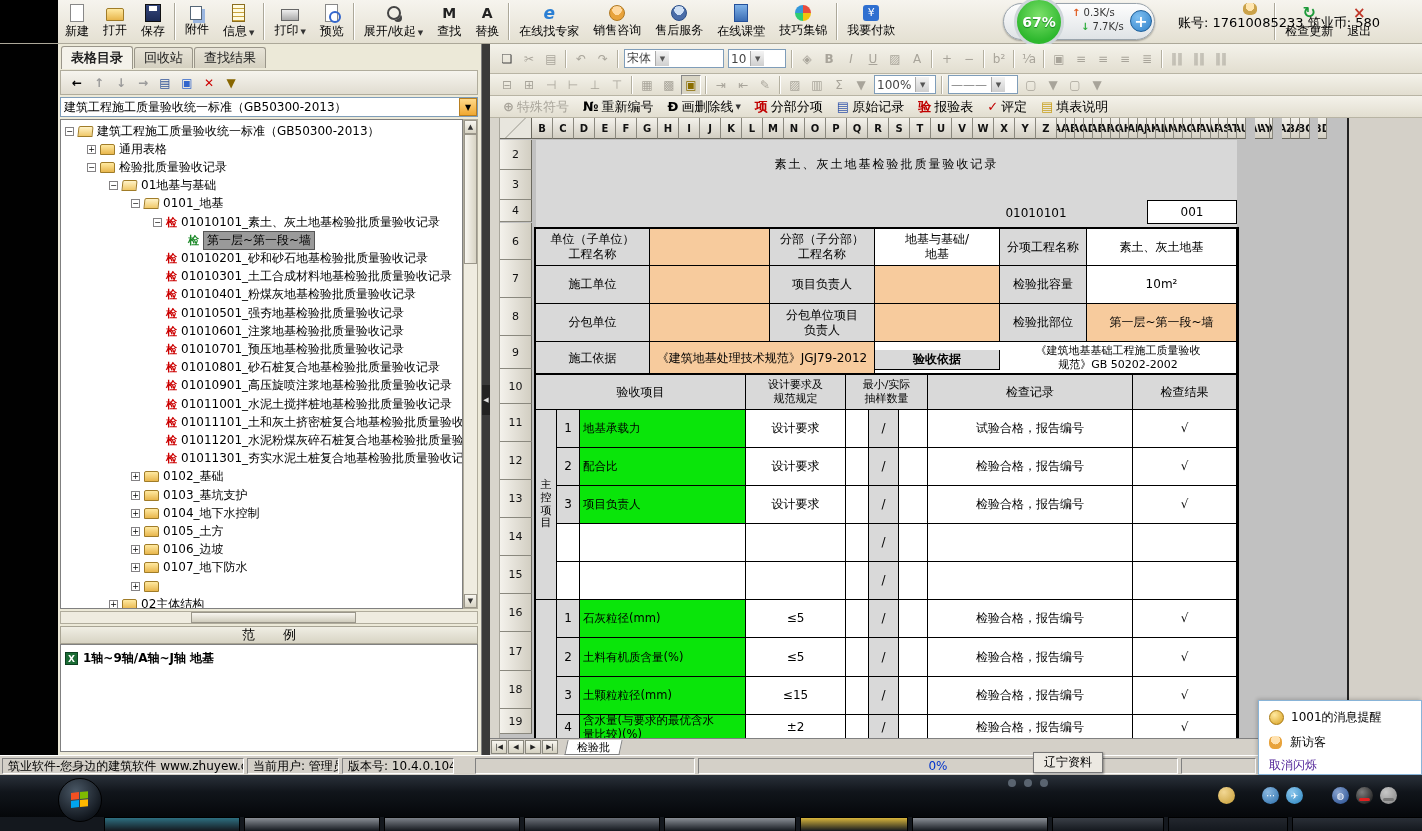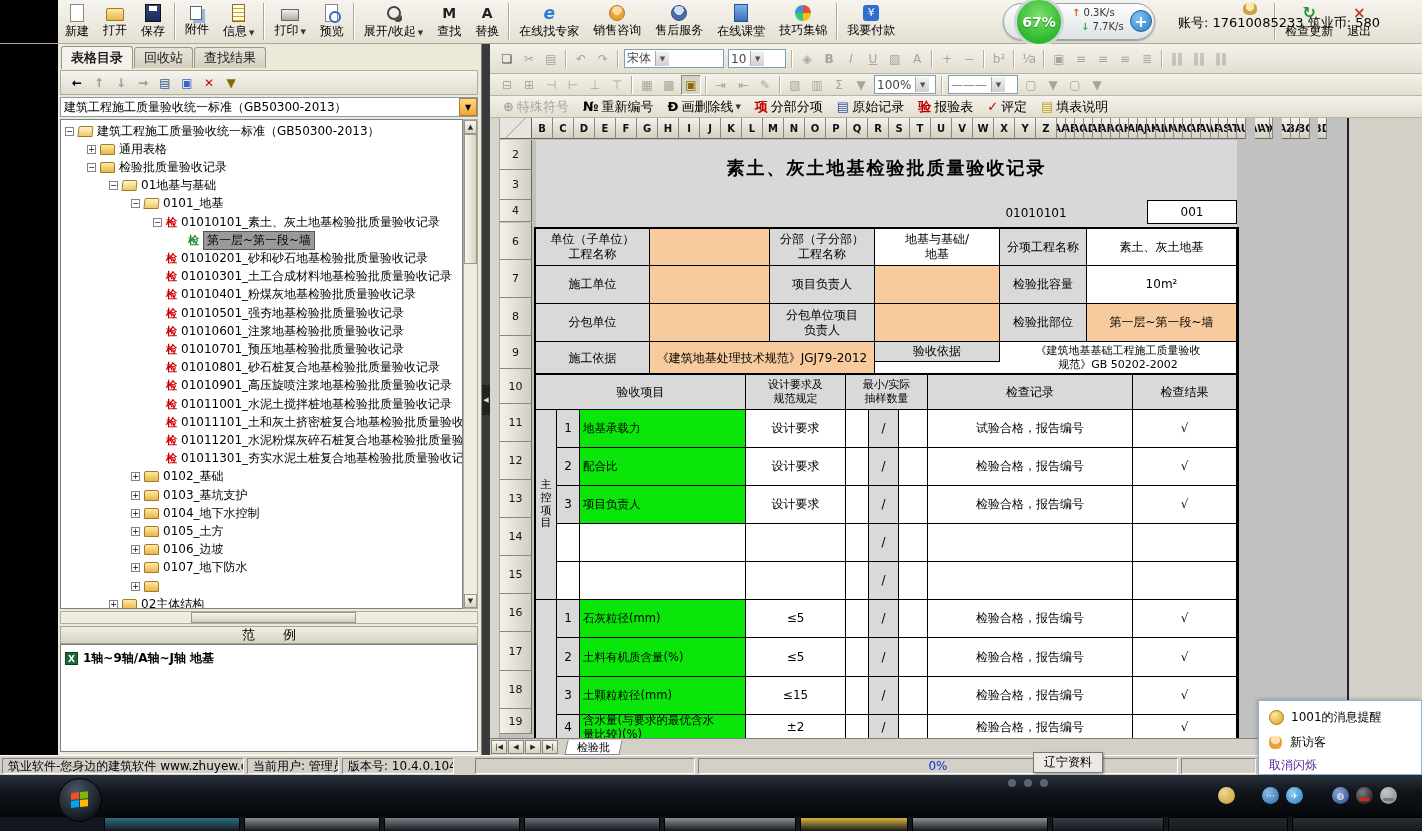--- a/index.html
+++ b/index.html
@@ -84,21 +84,21 @@
   #splitArrow{position:absolute;left:482px;top:385px;width:8px;height:30px;background:#222;color:#ddd;font-size:7px;display:flex;align-items:center;justify-content:center;}
   
   #rightpanel{position:absolute;left:490px;top:44px;width:932px;height:711px;background:#d4d0c8;}
   #sheet{position:absolute;left:0;top:74px;width:932px;height:620px;background:#c1c1c1;}
   .colL{position:absolute;top:0;height:21px;background:linear-gradient(#f4f2ec,#d2cec2);border-right:1px solid #8a887e;border-bottom:1px solid #6a685e;font-size:10px;font-weight:bold;display:flex;align-items:center;justify-content:center;overflow:hidden;color:#111;}
   .rowH{position:absolute;left:10px;width:32px;background:linear-gradient(90deg,#f4f2ec,#d2cec2);border-right:1px solid #6a685e;border-bottom:1px solid #8a887e;font-size:11px;display:flex;align-items:center;justify-content:center;color:#111;}
   #corner{position:absolute;left:10px;top:0;width:32px;height:21px;background:linear-gradient(135deg,#e8e6de 48%,#9a988e 50%,#e8e6de 52%);border-right:1px solid #6a685e;border-bottom:1px solid #6a685e;}
   #gutter{position:absolute;left:0;top:0;width:10px;height:620px;background:#d8d5cc;border-right:1px solid #a8a69c;}
   #outMinus{position:absolute;left:28px;top:642px;width:12px;height:12px;border:1px solid #555;background:#fff;font-size:9px;line-height:10px;text-align:center;}
   #titleband{position:absolute;left:46px;top:22px;width:701px;height:87px;background:#d8d8d8;}
-  #bigtitle{position:absolute;left:0;top:16px;width:100%;text-align:center;font-size:18px;font-weight:bold;letter-spacing:2px;color:#000;}
+  #bigtitle{position:absolute;left:0;top:16px;width:100%;text-align:center;font-size:12px;font-weight:normal;letter-spacing:2px;color:#000;}
   #codecell{position:absolute;left:430px;top:62px;width:140px;height:22px;font-size:12px;display:flex;align-items:center;justify-content:center;}
   #serialcell{position:absolute;left:611px;top:60px;width:90px;height:24px;background:#fff;border:1px solid #000;font-size:12px;display:flex;align-items:center;justify-content:center;}
   #tablewrap{position:absolute;left:44px;top:109px;width:705px;height:513px;border:2px solid #000;background:#fff;}
   .cell{position:absolute;border-right:1px solid #000;border-bottom:1px solid #000;display:flex;align-items:center;justify-content:center;text-align:center;font-size:12px;color:#000;white-space:pre-line;overflow:hidden;line-height:1.25;}
   .lblc{background:#d9d9d9;}.orgc{background:#f7cb9d;}.whtc{background:#fff;}.grnc{background:#0ae50a;justify-content:flex-start;text-align:left;padding-left:3px;}
   .noc{background:#d9d9d9;}
   #sheetedge{position:absolute;left:857px;top:0;width:2px;height:620px;background:#222;}
   #sheetright{position:absolute;left:859px;top:0;width:73px;height:620px;background:#d4d0c8;}
   
   #tabbar{position:absolute;left:0;top:694px;width:932px;height:17px;background:#d4d0c8;border-top:1px solid #808080;display:flex;align-items:center;}
@@ -611,21 +611,21 @@
           <div class="cell whtc" style="left: 551px; top: 37px; width: 150px; height: 38px;">10m²</div>
           <div class="cell lblc" style="left: 0px; top: 75px; width: 114px; height: 38px;">分包单位</div>
           <div class="cell orgc" style="left: 114px; top: 75px; width: 120px; height: 38px;"></div>
           <div class="cell lblc" style="left: 234px; top: 75px; width: 105px; height: 38px;">分包单位项目
 负责人</div>
           <div class="cell orgc" style="left: 339px; top: 75px; width: 125px; height: 38px;"></div>
           <div class="cell lblc" style="left: 464px; top: 75px; width: 87px; height: 38px;">检验批部位</div>
           <div class="cell orgc" style="left: 551px; top: 75px; width: 150px; height: 38px;">第一层~第一段~墙</div>
           <div class="cell lblc" style="left: 0px; top: 113px; width: 114px; height: 33px;">施工依据</div>
           <div class="cell orgc" style="left: 114px; top: 113px; width: 225px; height: 33px;">《建筑地基处理技术规范》JGJ79-2012</div>
-          <div class="cell lblc" style="left: 339px; top: 113px; width: 125px; height: 20px;">验收依据</div>
+          <div class="cell lblc" style="left: 339px; top: 121px; width: 125px; height: 20px; font-weight: bold;">验收依据</div>
           <div class="cell whtc" style="left: 464px; top: 113px; width: 237px; height: 33px; font-size: 11px;">《建筑地基基础工程施工质量验收
 规范》GB 50202-2002</div>
           <div style="position: absolute; left: 0px; top: 144px; width: 701px; height: 2px; background: rgb(0, 0, 0);"></div>
           <div class="cell lblc" style="left: 0px; top: 146px; width: 210px; height: 35px;">验收项目</div>
           <div class="cell lblc" style="left: 210px; top: 146px; width: 100px; height: 35px; font-size: 11px;">设计要求及
 规范规定</div>
           <div class="cell lblc" style="left: 310px; top: 146px; width: 82px; height: 35px; font-size: 11px;">最小/实际
 抽样数量</div>
           <div class="cell lblc" style="left: 392px; top: 146px; width: 205px; height: 35px;">检查记录</div>
           <div class="cell lblc" style="left: 597px; top: 146px; width: 104px; height: 35px;">检查结果</div>

